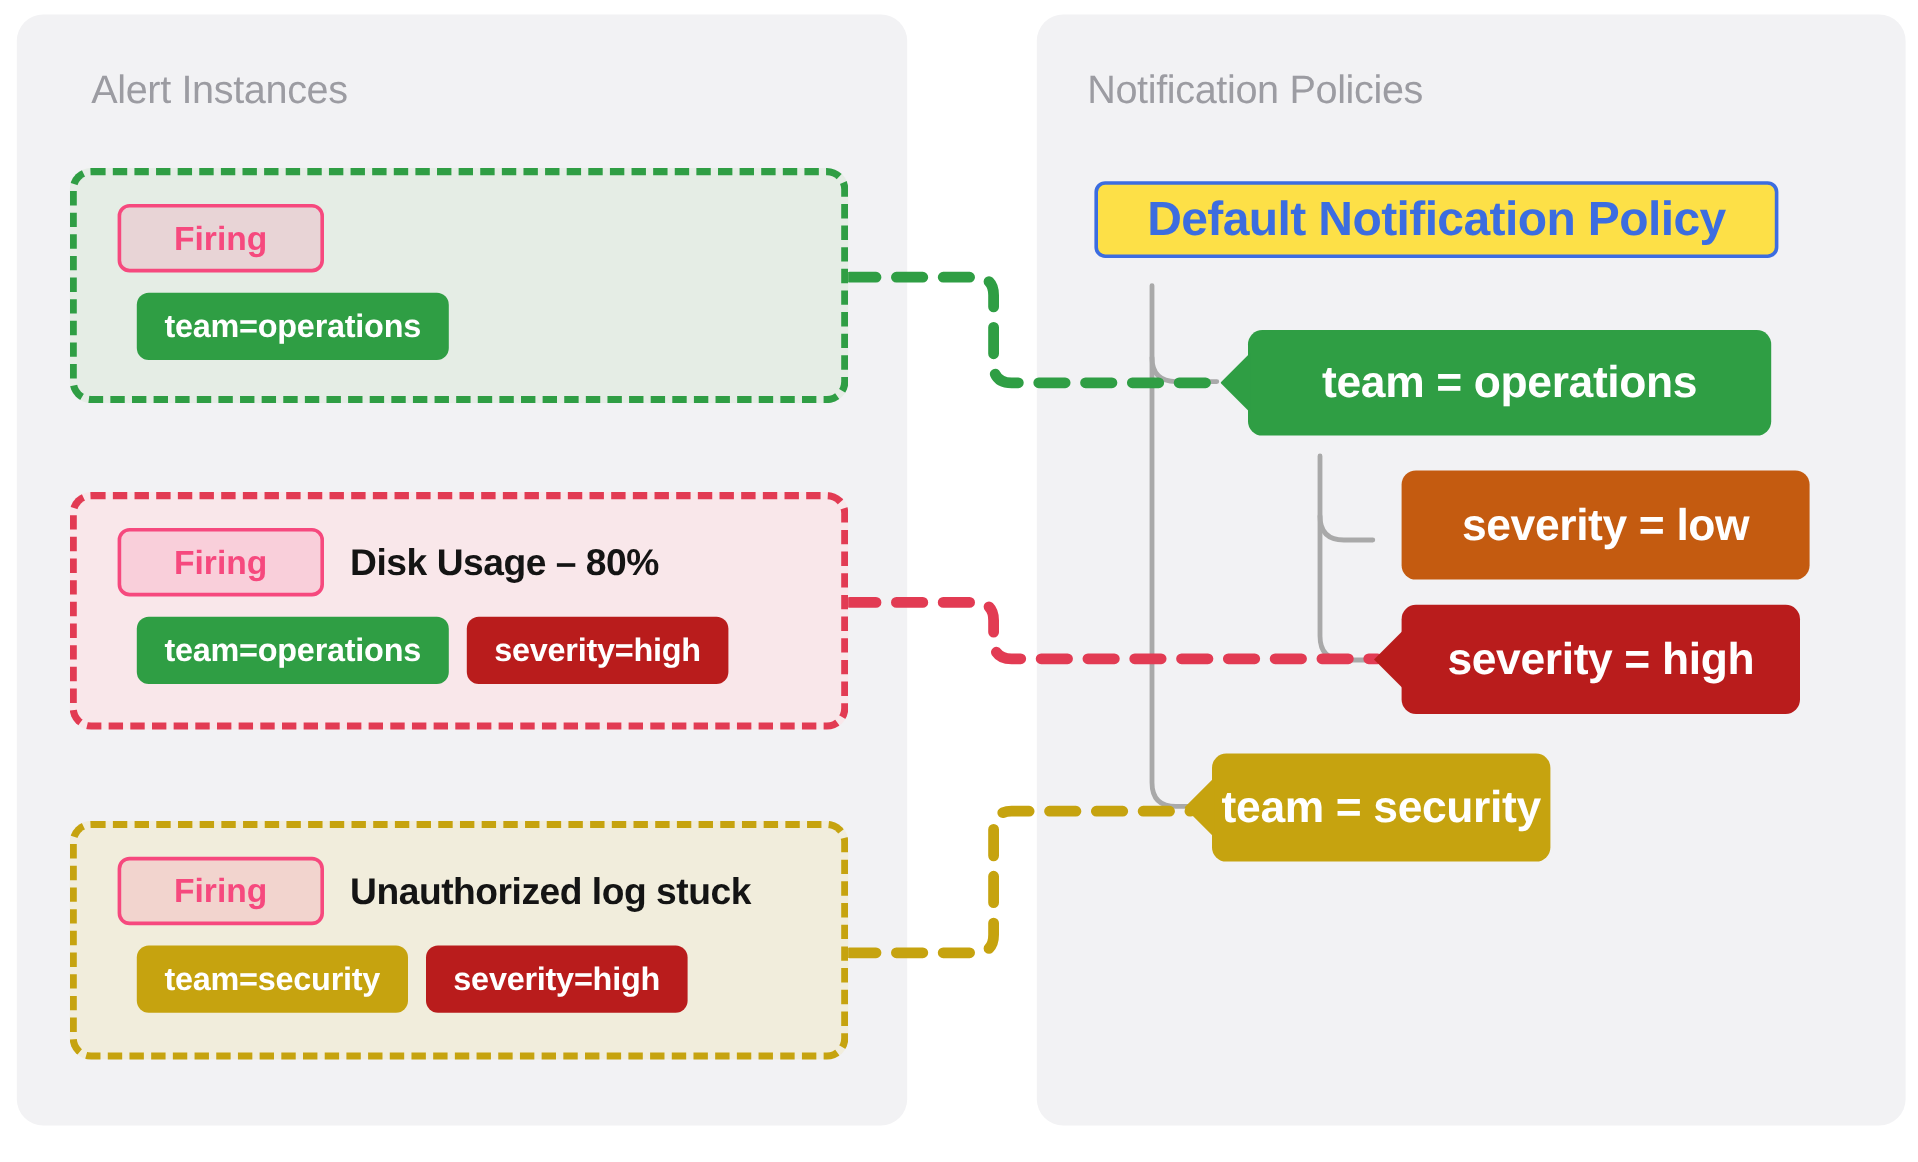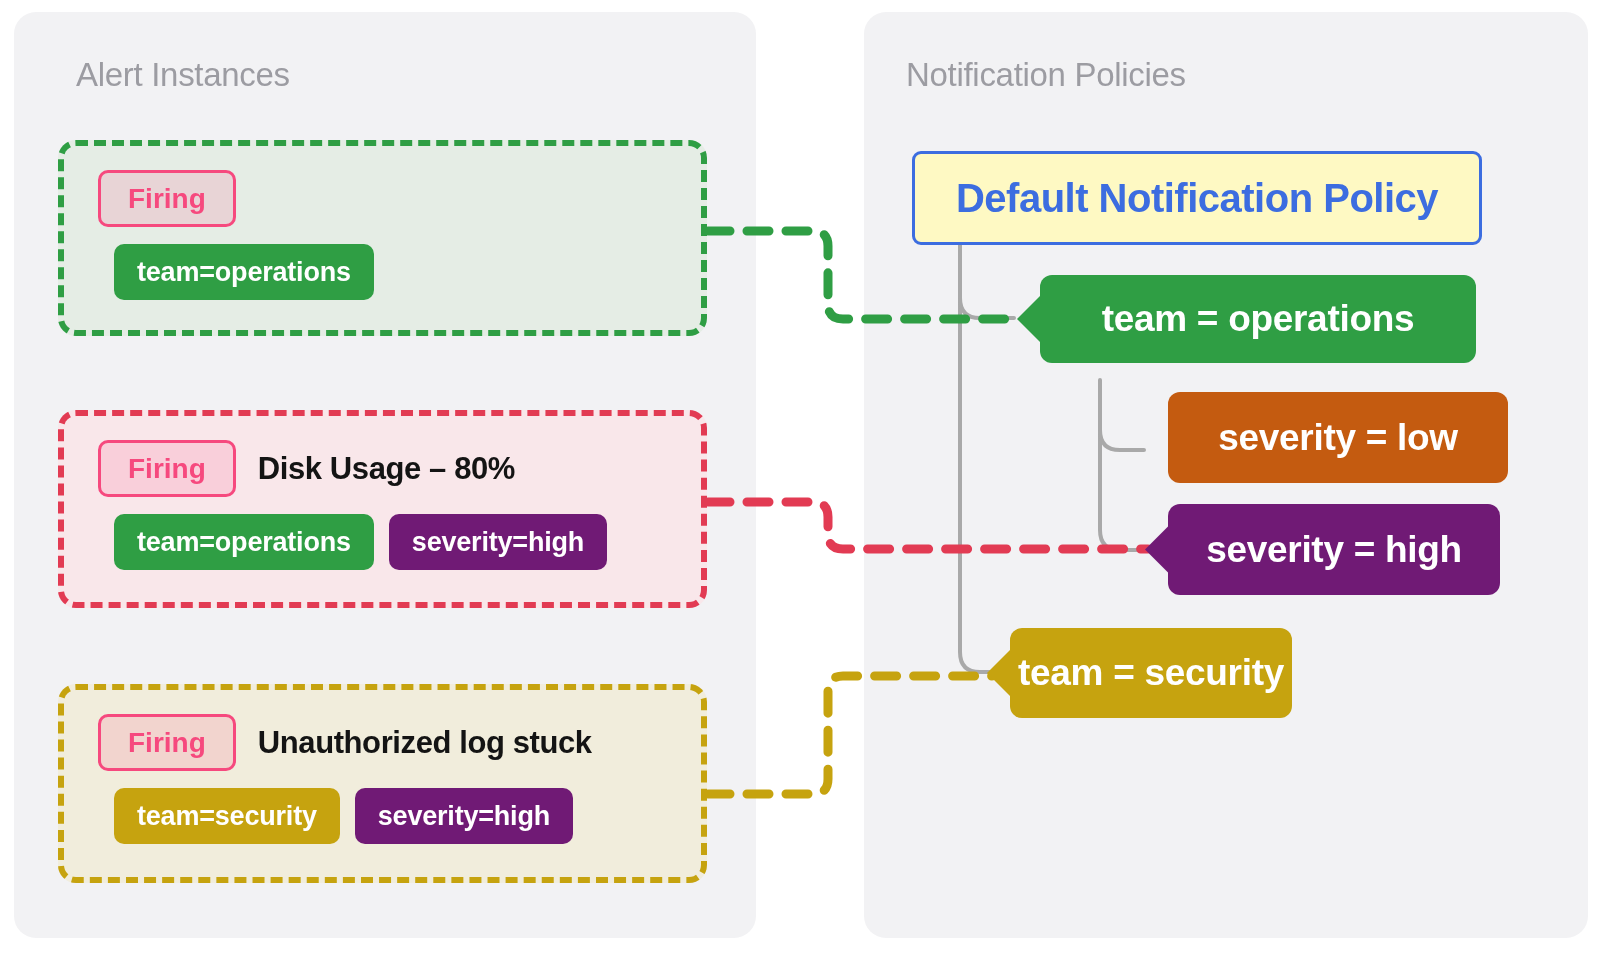--- a/index.html
+++ b/index.html
@@ -19,37 +19,37 @@
 
   
   .card{ position:absolute; left:58px; width:649px; border:6px dashed; border-radius:18px;
          z-index:3; padding:24px 34px; display:flex; flex-direction:column; gap:17px; }
   .card.c1{ top:140px; height:196px; border-color:#2f9e44; background:#e5ede5; }
   .card.c2{ top:410px; height:198px; border-color:#e23b53; background:#f9e7ea; }
   .card.c3{ top:684px; height:199px; border-color:#c6a30f; background:#f1eddc; }
 
   .card-row{ display:flex; align-items:center; gap:22px; }
   .firing-badge{ display:inline-flex; align-items:center; justify-content:center;
-                 height:57px; padding:0 27px; border:3px solid #f6497e; border-radius:10px;
+                 height:57px; padding:0 44px; border:3px solid #f6497e; border-radius:10px;
                  background:rgba(246,73,126,0.15); color:#f6497e; font-size:28px; font-weight:bold; }
   .card-title{ font-size:31px; font-weight:bold; color:#141414; letter-spacing:-0.4px; white-space:nowrap; }
 
   .label-row{ display:flex; align-items:center; gap:15px;padding-left:16px; }
   .ltag{ display:inline-flex; align-items:center; justify-content:center;
          height:56px; padding:0 23px; border-radius:10px; color:#fff;
          font-size:27px; font-weight:bold; letter-spacing:-0.2px; white-space:nowrap; }
 
   .c-green{ background:#2f9e44; }
-  .c-red{ background:#701a75;text-align:center; }
+  .c-red{ background:#b91c1c;text-align:center; }
   .c-gold{ background:#c6a30f; }
   .c-orange{ background:#c45b10; }
 
   
-  .rootbox{ position:absolute; left:912px; top:151px; width:570px; height:94px; z-index:3;
-            background:#fef9c3; border:3px solid #3c6de0; border-radius:9px;
+  .rootbox{ position:absolute; left:912px; top:151px; width:570px; height:64px; z-index:3;
+            background:#fde047; border:3px solid #3c6de0; border-radius:9px;
             display:flex; align-items:center; justify-content:center;
             color:#3c6de0; font-size:40px; font-weight:bold; letter-spacing:-0.5px; white-space:nowrap; }
 
   
   .mtag{ position:absolute; z-index:3; border-radius:12px; color:#fff;
          display:flex; align-items:center; justify-content:center;
          font-size:37px; font-weight:600; letter-spacing:-0.3px; white-space:nowrap; }
   .mtag.notch::before{ content:""; position:absolute; left:-23px; top:50%; transform:translateY(-50%);
          width:25px; height:50px; background:inherit;
          clip-path:polygon(100% 0, 0 50%, 100% 100%); }

